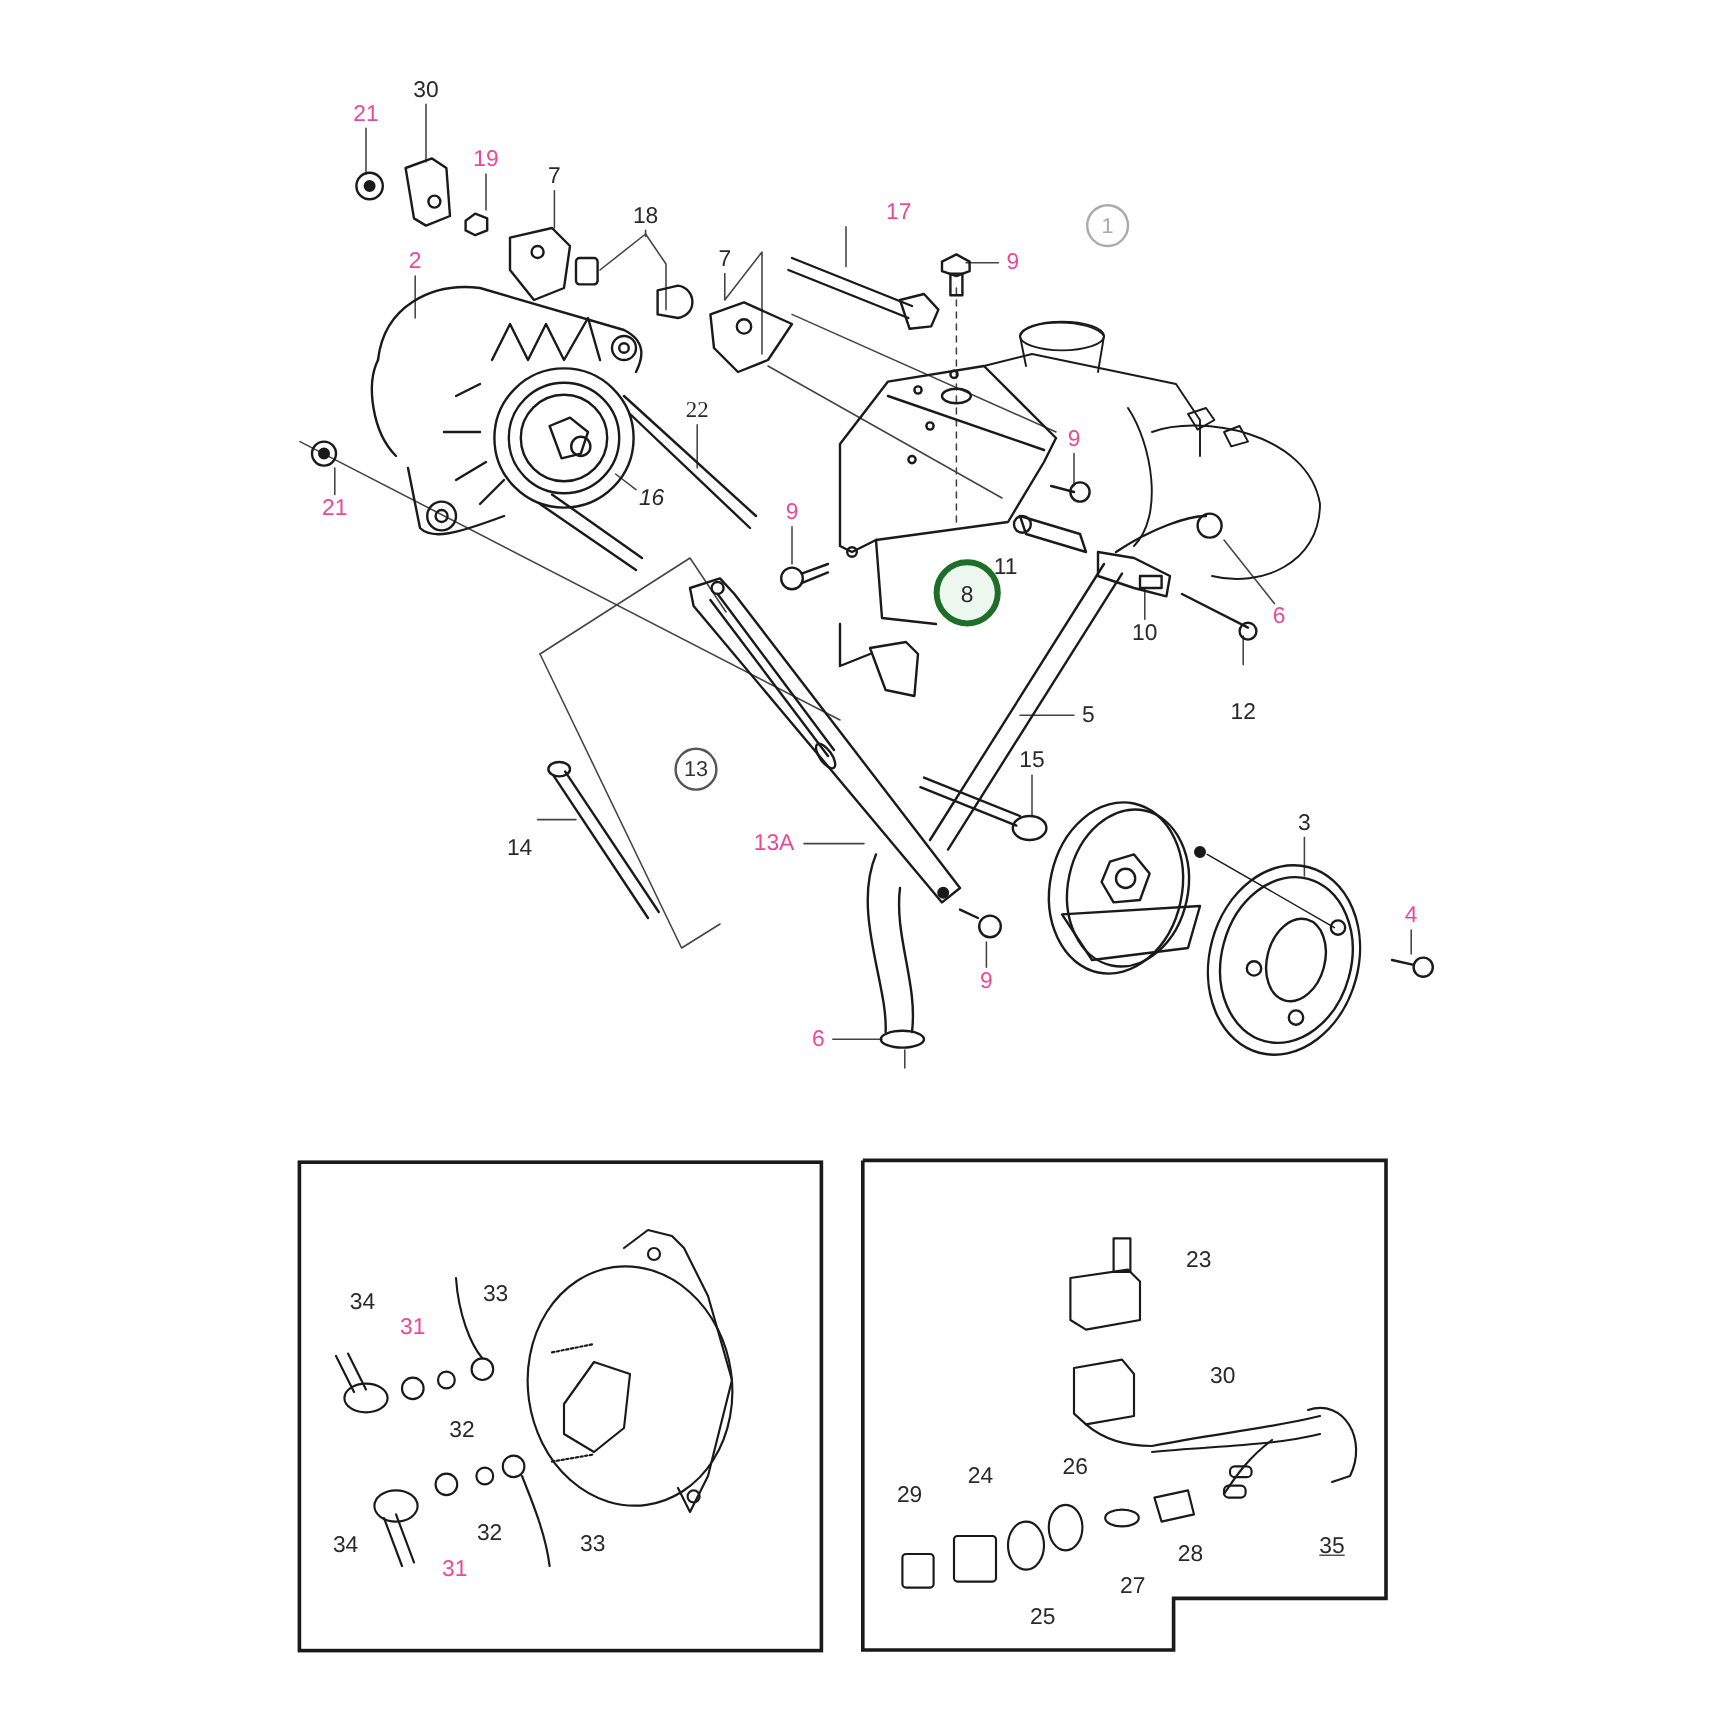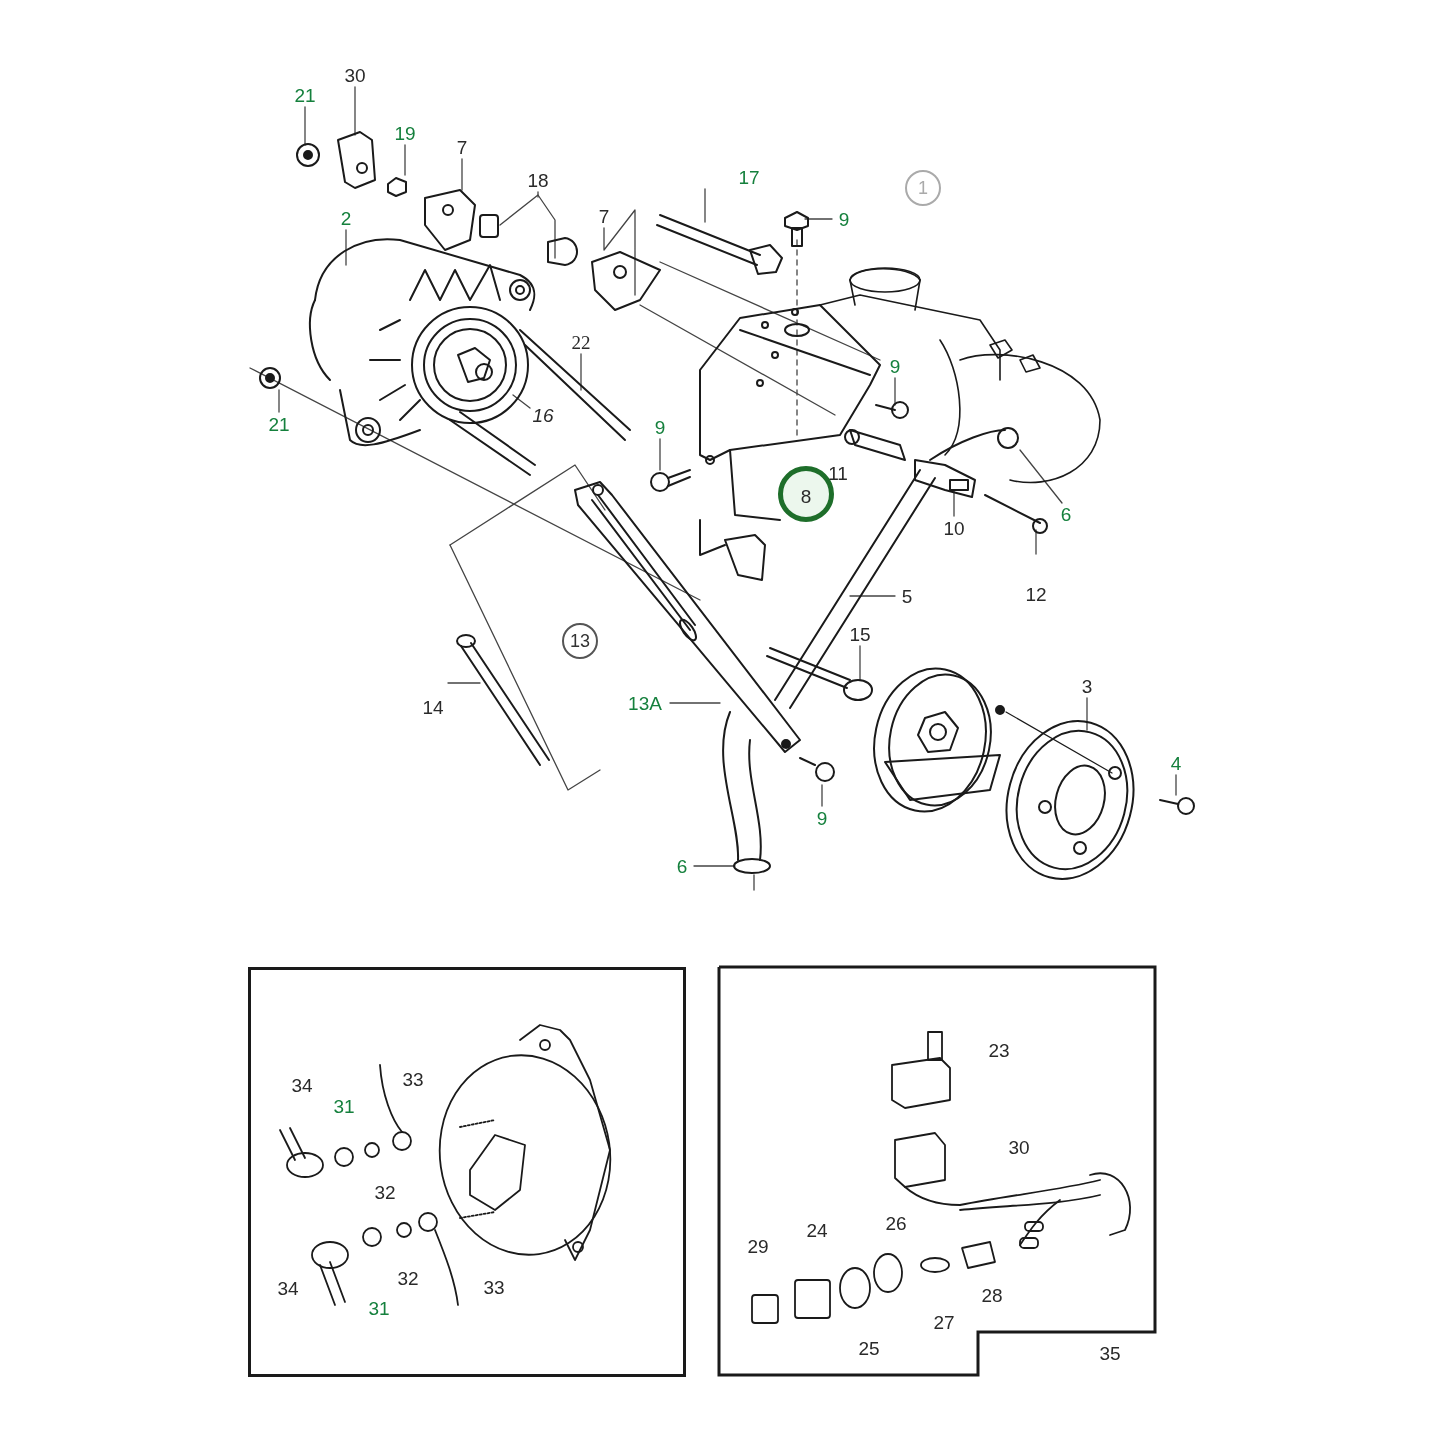--- a/index.html
+++ b/index.html
@@ -1,21 +1,21 @@
 <!DOCTYPE html>
 <html><head>
 <meta charset="utf-8">
 <style>
   html, body { margin:0; padding:0; background:#ffffff; }
   body { width:1445px; height:1445px; position:relative; overflow:hidden; font-family:"Liberation Sans", sans-serif; }
   #stage { position:absolute; left:0; top:0; width:1445px; height:1445px; }
   svg.art { position:absolute; left:0; top:0; }
   .lbl { position:absolute; font-size:19px; line-height:19px; transform:translate(-50%,-50%); white-space:nowrap; }
   .lbl.dark { color:#2a2a2a; }
-  .lbl.grey { color:#15803d; }
+  .lbl.grey { color:#ec4899; }
   .lbl.circ { width:36px; height:36px; border:2px solid #555; border-radius:50%; display:flex; align-items:center; justify-content:center; box-sizing:border-box; font-size:18px; color:#333; }
   .lbl.circ.grey { border-color:#aaa; color:#aaa; }
   .highlight { position:absolute; width:56px; height:56px; border:5px solid #1e6e2a; border-radius:50%; background:rgba(220,240,222,0.55); transform:translate(-50%,-50%); box-sizing:border-box; }
   .inset { position:absolute; border:3px solid #1a1a1a; box-sizing:border-box; }
 </style>
 </head>
 <body>
 
 <div id="stage">
 
@@ -292,17 +292,17 @@
   <div class="lbl dark" style="left:408px; top:1278px;">32</div>
   <div class="lbl dark" style="left:288px; top:1288px;">34</div>
   <div class="lbl dark" style="left:494px; top:1287px;">33</div>
   <div class="lbl grey" style="left:379px; top:1308px;">31</div>
 
   <div class="lbl dark" style="left:999px; top:1050px;">23</div>
   <div class="lbl dark" style="left:1019px; top:1147px;">30</div>
   <div class="lbl dark" style="left:896px; top:1223px;">26</div>
   <div class="lbl dark" style="left:817px; top:1230px;">24</div>
   <div class="lbl dark" style="left:758px; top:1246px;">29</div>
-  <div class="lbl dark" style="left:1110px; top:1353px;">35</div>
+  <div class="lbl dark" style="left:1110px; top:1289px;text-decoration:underline;">35</div>
   <div class="lbl dark" style="left:992px; top:1295px;">28</div>
   <div class="lbl dark" style="left:944px; top:1322px;">27</div>
   <div class="lbl dark" style="left:869px; top:1348px;">25</div>
 </div>
 
 </body></html>

